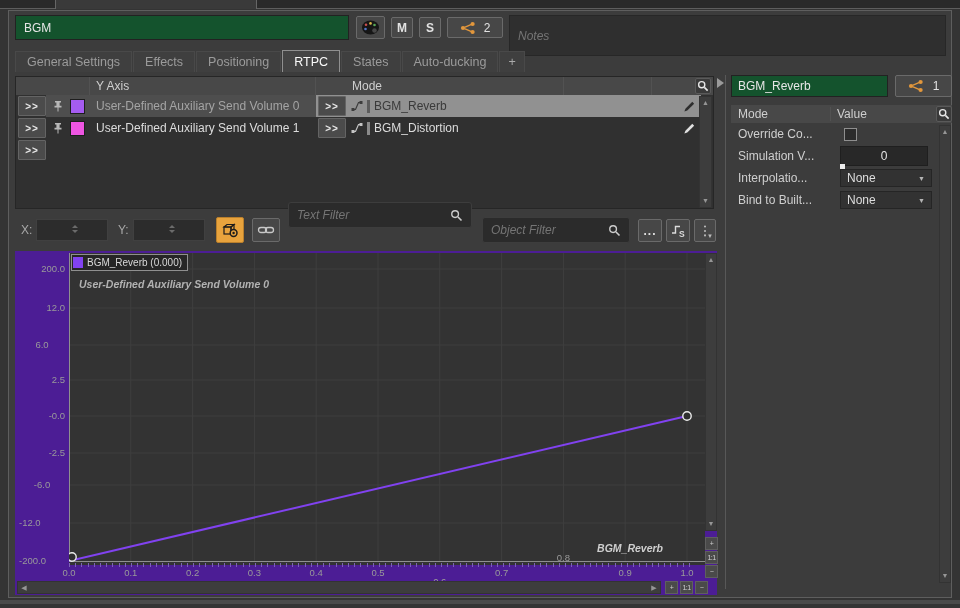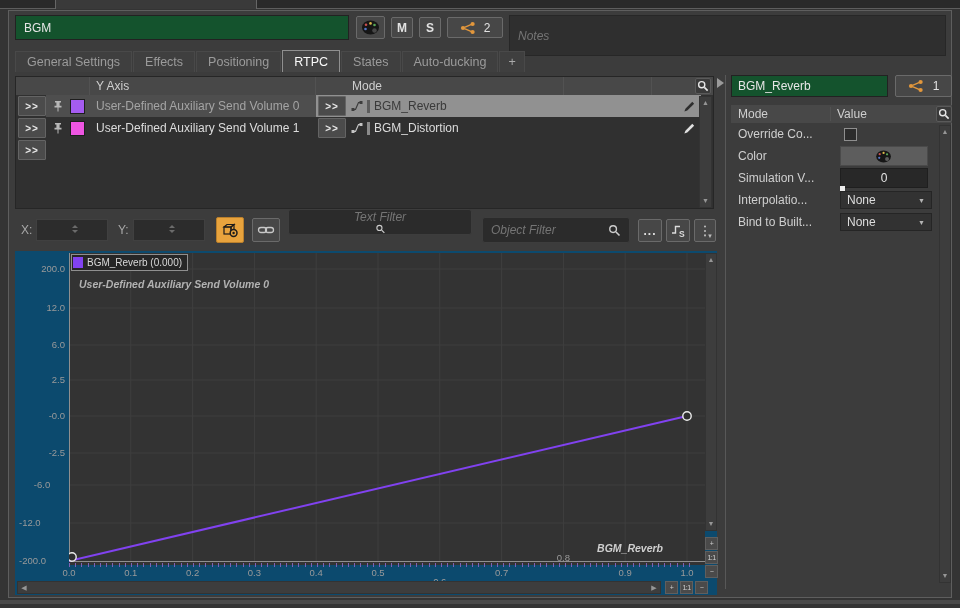--- a/index.html
+++ b/index.html
@@ -46,21 +46,21 @@
   
   .tb-label{color:#a8a8a8;}
   .mini-input{background:#2c2c2c;border:1px solid #404040;}
   .spin{position:absolute;left:50%;top:5px;width:4px;height:8px;}
   .spin:before,.spin:after{content:"";position:absolute;left:0;border-left:3px solid transparent;border-right:3px solid transparent;}
   .spin:before{top:0;border-bottom:3px solid #6b6b6b;}
   .spin:after{bottom:0;border-top:3px solid #6b6b6b;}
   .filterbox{background:#2b2b2b;border:1px solid #3d3d3d;border-radius:3px;display:flex;align-items:center;
              justify-content:space-between;padding:0 8px;box-sizing:border-box;}
   
-  .graph{left:6px;top:240px;width:702px;height:344px;background:#0c4a6e;}
+  .graph{left:6px;top:240px;width:702px;height:344px;background:#4c1d95;}
   #plot{position:absolute;left:54px;top:2px;background:#333333;}
   .ticklabel{position:absolute;color:#9a9a9a;font-size:9.5px;line-height:10px;}
   .legend{position:absolute;left:56px;top:3px;height:15px;display:flex;align-items:center;gap:4px;
           background:#262626;border:1px solid #8f8f8f;padding:0 5px 0 1px;font-size:10px;color:#d8d8d8;}
   .legend .sw{width:10px;height:11px;}
   .annot{position:absolute;left:64px;top:27px;font-size:10.5px;font-style:italic;font-weight:bold;color:#b2b2b2;}
   .watermark{position:absolute;left:470px;top:291px;width:178px;text-align:right;font-size:10.5px;font-style:italic;font-weight:bold;color:#cfcfcf;}
   .minorticks{position:absolute;left:54px;top:312px;width:622px;height:4px;
               background:repeating-linear-gradient(to right,#7d62b8 0 1px,transparent 1px 6.2px);}
   
@@ -241,21 +241,21 @@
       <circle cx="12.6" cy="11" r="3.4" fill="#e8a33d" stroke="#1c1c1c" stroke-width="1.5"></circle>
       <circle cx="12.6" cy="11" r="1.2" fill="#1c1c1c"></circle>
     </svg>
   </div>
   <div class="abs btn" style="left:243px;top:207px;width:28px;height:24px;">
     <svg width="18" height="12" viewBox="0 0 18 12">
       <rect x="1.5" y="3.5" width="8" height="5" rx="2.5" fill="none" stroke="#c8c8c8" stroke-width="1.3"></rect>
       <rect x="8.5" y="3.5" width="8" height="5" rx="2.5" fill="none" stroke="#c8c8c8" stroke-width="1.3"></rect>
     </svg>
   </div>
-  <div class="abs filterbox" style="left:279px;top:198px;width:184px;height:26px;flex-direction:column;">
+  <div class="abs filterbox" style="left:279px;top:191px;width:184px;height:26px;">
     <span class="ph">Text Filter</span>
     <svg width="13" height="13" viewBox="0 0 14 14">
       <circle cx="5.5" cy="5.5" r="3.6" fill="none" stroke="#cdcdcd" stroke-width="1.5"></circle>
       <line x1="8.6" y1="8.6" x2="12.4" y2="12.4" stroke="#cdcdcd" stroke-width="1.7"></line>
     </svg>
   </div>
   <div class="abs filterbox" style="left:473px;top:206px;width:148px;height:26px;">
     <span class="ph">Object Filter</span>
     <svg width="13" height="13" viewBox="0 0 14 14">
       <circle cx="5.5" cy="5.5" r="3.6" fill="none" stroke="#cdcdcd" stroke-width="1.5"></circle>
@@ -296,21 +296,21 @@
         <line x1="0" y1="270" x2="636" y2="270" stroke="#3f3f3f"></line>
         <line x1="0.5" y1="0" x2="0.5" y2="308" stroke="#8f8f8f"></line>
         <line x1="0" y1="308.5" x2="636" y2="308.5" stroke="#8f8f8f"></line>
         <polyline points="0,308 618,163" fill="none" stroke="#8142f0" stroke-width="2"></polyline>
         <circle cx="3" cy="304" r="4.2" fill="#2f2f2f" stroke="#ececec" stroke-width="1.4"></circle>
         <circle cx="618" cy="163" r="4.2" fill="#2f2f2f" stroke="#ececec" stroke-width="1.4"></circle>
       </svg>
     <div id="ylabels">
         <div class="ticklabel" style="left: 4px; width: 46px; text-align: right; top: 13px;">200.0</div>
         <div class="ticklabel" style="left: 4px; width: 46px; text-align: right; top: 52px;">12.0</div>
-        <div class="ticklabel" style="left: 4px; width: 46px; text-align: right; top: 89px;">6.0</div>
+        <div class="ticklabel" style="left: 4px; width: 46px; text-align: center; top: 89px;">6.0</div>
         <div class="ticklabel" style="left: 4px; width: 46px; text-align: right; top: 124px;">2.5</div>
         <div class="ticklabel" style="left: 4px; width: 46px; text-align: right; top: 160px;">-0.0</div>
         <div class="ticklabel" style="left: 4px; width: 46px; text-align: right; top: 197px;">-2.5</div>
         <div class="ticklabel" style="left: 4px; width: 46px; text-align: center; top: 229px;">-6.0</div>
         <div class="ticklabel" style="left: 4px; width: 46px; text-align: left; top: 267px;">-12.0</div>
         <div class="ticklabel" style="left: 4px; width: 46px; text-align: left; top: 305px;">-200.0</div>
       </div>
     <div id="xlabels">
         <div class="ticklabel" style="top: 317px; width: 30px; text-align: center; left: 39px;">0.0</div>
         <div class="ticklabel" style="top: 317px; width: 30px; text-align: center; left: 100.8px;">0.1</div>
@@ -368,33 +368,20 @@
   <div class="abs" style="left:722px;top:94px;width:221px;">
     <div class="insp-head">
       <div style="width:100px;padding-left:7px;border-right:1px solid #525252;box-sizing:border-box;">Mode</div>
       <div style="padding-left:6px;">Value</div>
     </div>
     <div class="prow">
       <div class="pname">Override Co...</div>
       <div class="checkbox" style="margin-left:6px;"></div>
     </div>
     <div class="prow">
-      <div class="pname">Color</div>
-      <div class="colorbtn" style="margin-left:2px;">
-        <svg width="18" height="13" viewBox="0 0 20 15">
-          <ellipse cx="9.5" cy="7.5" rx="8.5" ry="7" fill="#161616"></ellipse>
-          <circle cx="13.5" cy="10.5" r="2.3" fill="#5d5d5d"></circle>
-          <circle cx="5" cy="4.8" r="1.3" fill="#c94f4f"></circle>
-          <circle cx="9.5" cy="3.4" r="1.3" fill="#d8b84a"></circle>
-          <circle cx="13.5" cy="5" r="1.3" fill="#58a858"></circle>
-          <circle cx="4.5" cy="9" r="1.3" fill="#5577cc"></circle>
-        </svg>
-      </div>
-    </div>
-    <div class="prow">
       <div class="pname">Simulation V...</div>
       <div class="numfield" style="margin-left:2px;">
         <span>0</span>
         <div class="sliderdot"></div>
       </div>
     </div>
     <div class="prow">
       <div class="pname">Interpolatio...</div>
       <div class="dropdown" style="margin-left:2px;">
         <span>None</span>

